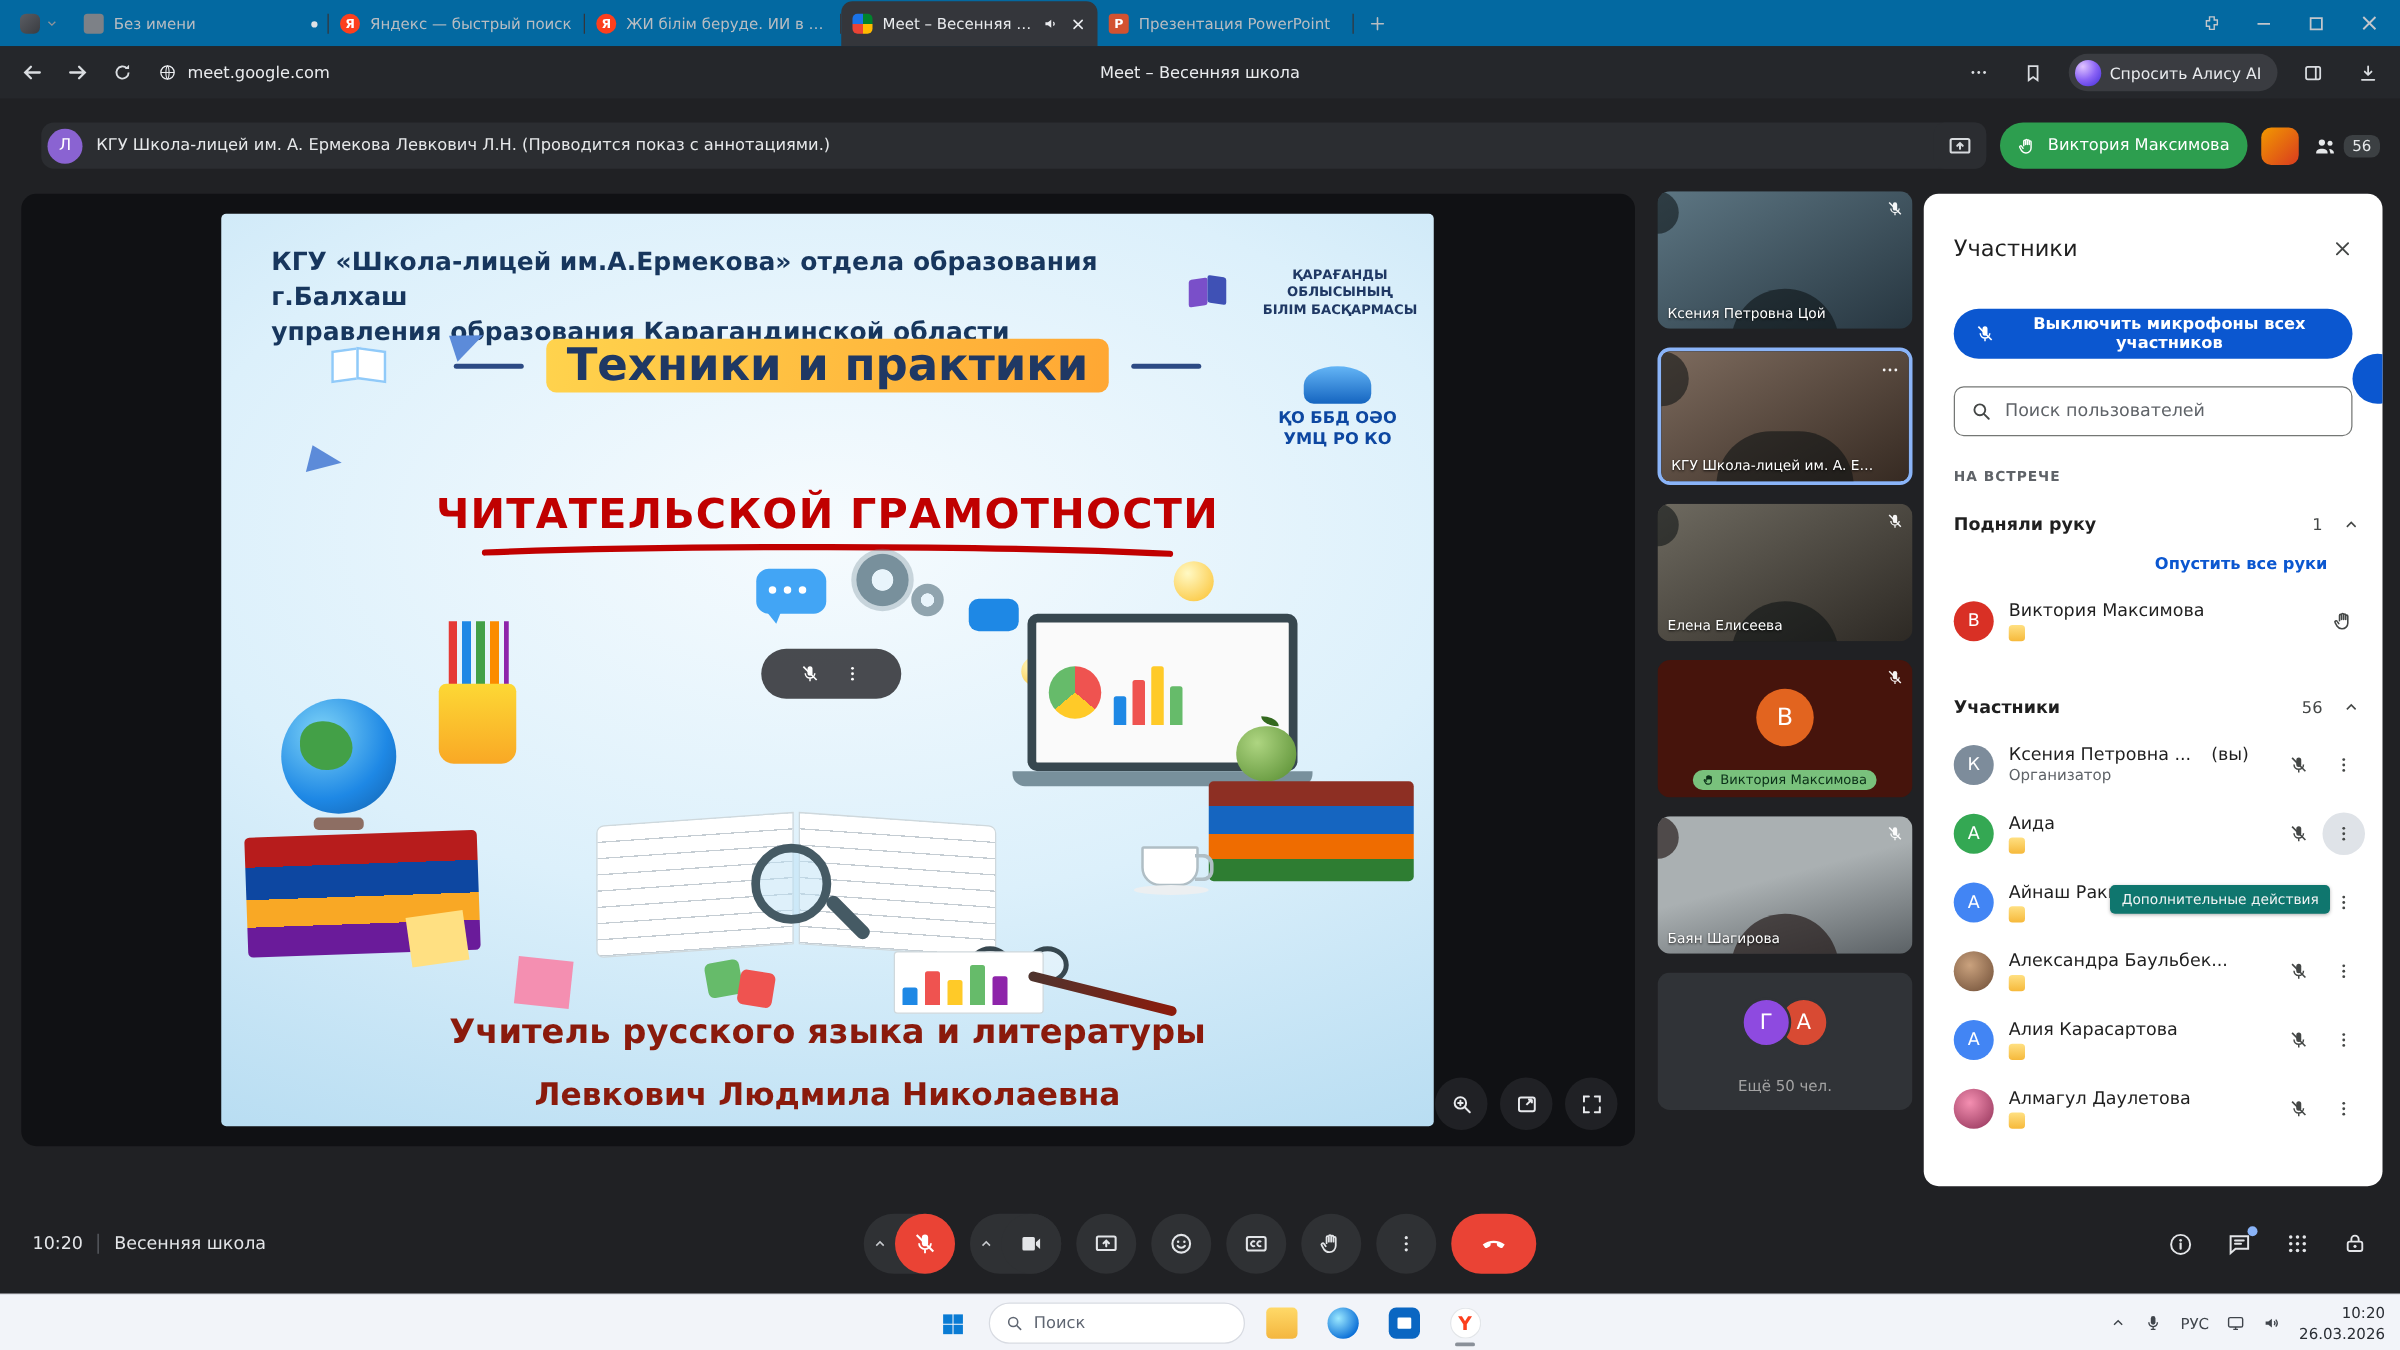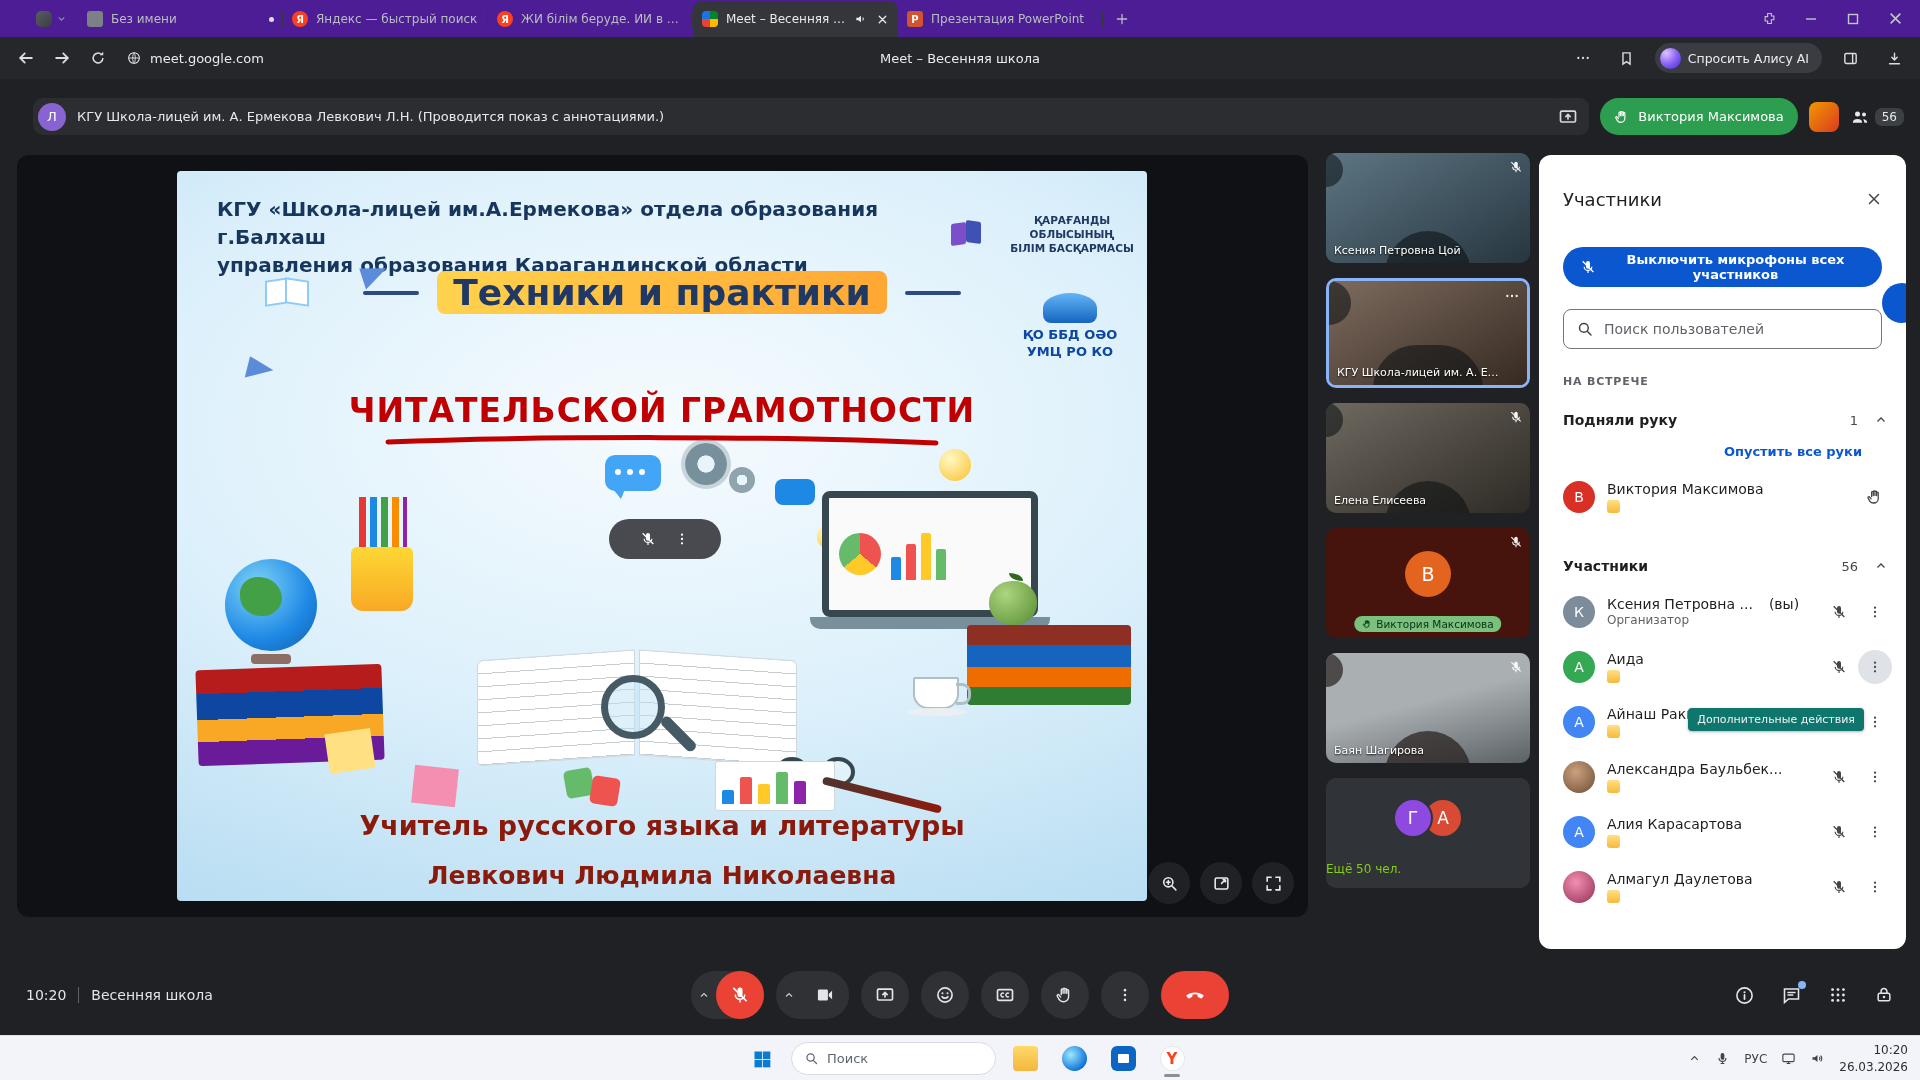--- a/index.html
+++ b/index.html
@@ -3,21 +3,21 @@
 <meta charset="utf-8">
 <style>
 *{margin:0;padding:0;box-sizing:border-box}
 html,body{width:1920px;height:1080px}
 body{position:relative;overflow:hidden;background:#202124;font-family:"DejaVu Sans","Liberation Sans",sans-serif;color:#e8eaed;font-size:14px}
 button{border:none;background:none;color:inherit;font:inherit;cursor:pointer;padding:0}
 input{border:none;outline:none;background:transparent;font:inherit;color:inherit}
 svg{display:block;flex:none}
 
 
-.tabbar{position:absolute;left:0;top:0;width:1920px;height:37px;background:#4c1d95;display:flex;align-items:center;padding-left:24px}
+.tabbar{position:absolute;left:0;top:0;width:1920px;height:37px;background:#0369a1;display:flex;align-items:center;padding-left:4px}
 .tb-menu{display:flex;align-items:center;gap:4px;width:54px;justify-content:center;color:#8f939a}
 .tb-logo{width:16px;height:16px;border-radius:5px;background:linear-gradient(135deg,#5a5d63,#3a3c41)}
 .tab{width:205px;height:36px;margin-top:1px;display:flex;align-items:center;gap:8px;padding:0 9px;font-size:12px;color:#b9bdc2;position:relative;border-radius:9px 9px 0 0}
 .tab:not(.active)::after{content:"";position:absolute;right:0;top:10px;height:16px;width:1px;background:#34363b}
 .tab.active{background:#34363b;color:#e9ebee}
 .fav{width:16px;height:16px;display:flex;align-items:center;justify-content:center;font-size:10px;font-weight:bold;color:#fff}
 .fav-page{background:#7d8187;border-radius:3px}
 .fav-ya{background:#fc3f1d;border-radius:50%}
 .fav-meet{background:conic-gradient(#00832d 0 25%,#ffba00 0 50%,#ea4335 0 75%,#1a73e8 0);border-radius:4px}
 .fav-ppt{background:#d35230;border-radius:3px}
@@ -152,21 +152,21 @@
 .phead{position:absolute;left:50%;top:22%;transform:translateX(-50%);width:34px;height:34px;border-radius:50%;background:rgba(10,14,16,.55)}
 .pbody{position:absolute;left:50%;bottom:-16px;transform:translateX(-50%);width:86px;height:48px;border-radius:44px 44px 0 0;background:rgba(10,14,16,.55)}
 .tile .nm{position:absolute;left:8px;bottom:6px;font-size:11px;max-width:162px;white-space:nowrap;overflow:hidden;text-overflow:ellipsis;text-shadow:0 1px 2px rgba(0,0,0,.9)}
 .tmic,.tdots{position:absolute;right:7px;top:7px;color:#fff;opacity:.95}
 .bigav{position:absolute;left:50%;top:42%;transform:translate(-50%,-50%);width:46px;height:46px;border-radius:50%;background:#e2641f;display:flex;align-items:center;justify-content:center;font-size:19px}
 .greenpill{position:absolute;left:50%;bottom:6px;transform:translateX(-50%);background:#79c17c;color:#0b3018;font-size:10.5px;padding:2px 8px;border-radius:9px;display:flex;align-items:center;gap:4px;white-space:nowrap}
 .dual{position:absolute;left:50%;top:36%;transform:translate(-50%,-50%);display:flex}
 .cir{width:40px;height:40px;border-radius:50%;display:flex;align-items:center;justify-content:center;font-size:17px;color:#fff;border:2px solid #303337}
 .cir.g{background:#8e4ae0;z-index:1}
 .cir.a{background:#d84a33;margin-left:-10px}
-.more50{position:absolute;left:0;right:0;bottom:12px;text-align:left;font-size:12px;color:#84cc16}
+.more50{position:absolute;left:0;right:0;bottom:12px;text-align:center;font-size:12px;color:#a3a3a3}
 
 
 .panel{position:absolute;left:1539px;top:76px;width:367px;height:794px;background:#fff;border-radius:12px;color:#1f1f1f;overflow:hidden}
 .phead{position:static}
 .panel .phd{display:flex;align-items:center;padding:24px 12px 14px 24px}
 .ptitle{font-size:18px;flex:1;color:#1f1f1f}
 .pclose{width:40px;height:40px;display:flex;align-items:center;justify-content:center;color:#444746}
 .mute-row{margin:14px 24px 0;display:flex;align-items:flex-end}
 .mute-btn{height:40px;border-radius:20px;background:#0b57d0;color:#fff;display:inline-flex;align-items:center;gap:10px;padding:0 17px;font-size:13px;font-weight:600}
 .mute-extra{position:absolute;right:-16px;top:128px;width:40px;height:40px;border-radius:50%;background:#0b57d0}

